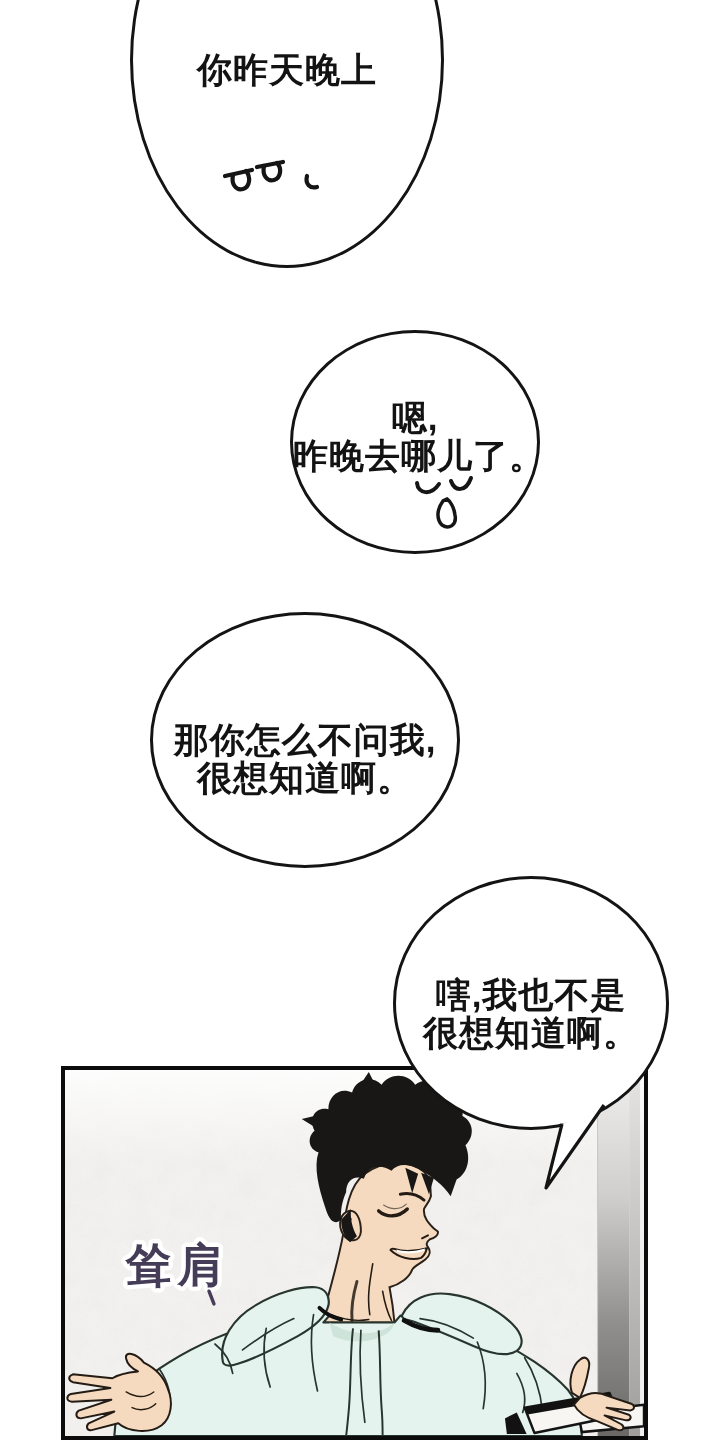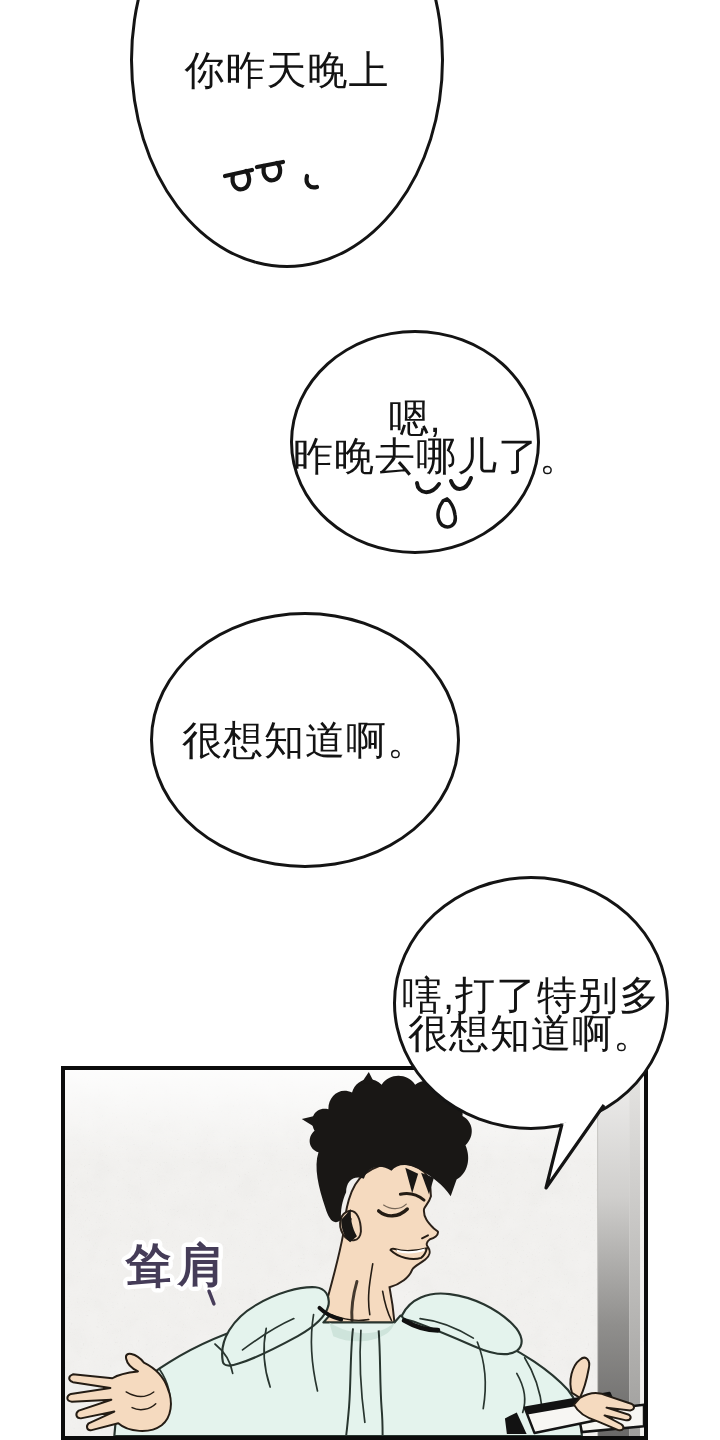--- a/index.html
+++ b/index.html
@@ -1,21 +1,21 @@
 <!DOCTYPE html>
 <html><head>
 <meta charset="utf-8">
 <style>
   html,body{margin:0;padding:0;background:#ffffff;}
   #page{position:relative;width:720px;height:1440px;background:#ffffff;overflow:hidden;
         font-family:"Liberation Sans","DejaVu Sans",sans-serif;}
   .bubble{position:absolute;box-sizing:border-box;background:#ffffff;
           border:3.2px solid #141414;border-radius:50%;}
   .btxt{position:absolute;left:0;right:0;text-align:center;
-        font-weight:400;font-size:40px;line-height:38px;letter-spacing:1px;color:#131313;}
+        font-weight:700;font-size:35px;line-height:38px;letter-spacing:1px;color:#131313;}
   .btxt div{white-space:nowrap;}
   .emote{position:absolute;}
   #panel{position:absolute;left:61px;top:1066px;width:587px;height:374px;
          box-sizing:border-box;border:4px solid #0c0c0c;background:#86efac;}
   #panel svg{position:absolute;left:0;top:0;width:100%;height:100%;}
   #tail4{position:absolute;left:520px;top:1085px;width:110px;height:120px;}
   .artline{fill:none;stroke:#28352f;stroke-width:1.7;stroke-linecap:round;}
   .facial{fill:none;stroke:#241c14;stroke-linecap:round;}
 </style>
 </head>
@@ -176,27 +176,28 @@
       <g fill="none" stroke="#151515" stroke-width="4" stroke-linecap="round">
         <path d="M4,10 C5,21 18,23 26,11"></path>
         <path d="M38,8 C42,19 53,19 58,5"></path>
         <path d="M30,28 C24,36 23,46 29,52 C36,57 44,52 42,42 C41,34 37,28 34,26 Z" fill="#ffffff" stroke-width="3.5"></path>
       </g>
     </svg>
   </div>
 
   <div class="bubble" style="left:150px;top:612px;width:310px;height:256px;">
     <div class="btxt" style="top:106px;">
+      <div>那你怎么不问我,</div>
       <div>很想知道啊。</div>
     </div>
   </div>
 
   <div class="bubble" style="left:393px;top:876px;width:276px;height:254px;">
     <div class="btxt" style="top:97px;">
-      <div>嗐,打了特别多</div>
+      <div>嗐,我也不是</div>
       <div>很想知道啊。</div>
     </div>
   </div>
 
   <svg id="tail4" viewBox="0 0 110 120">
     <path d="M42,39 L26,103 L84,20" fill="#ffffff" stroke="#141414" stroke-width="3.2" stroke-linejoin="round"></path>
   </svg>
 
 </div>
 

